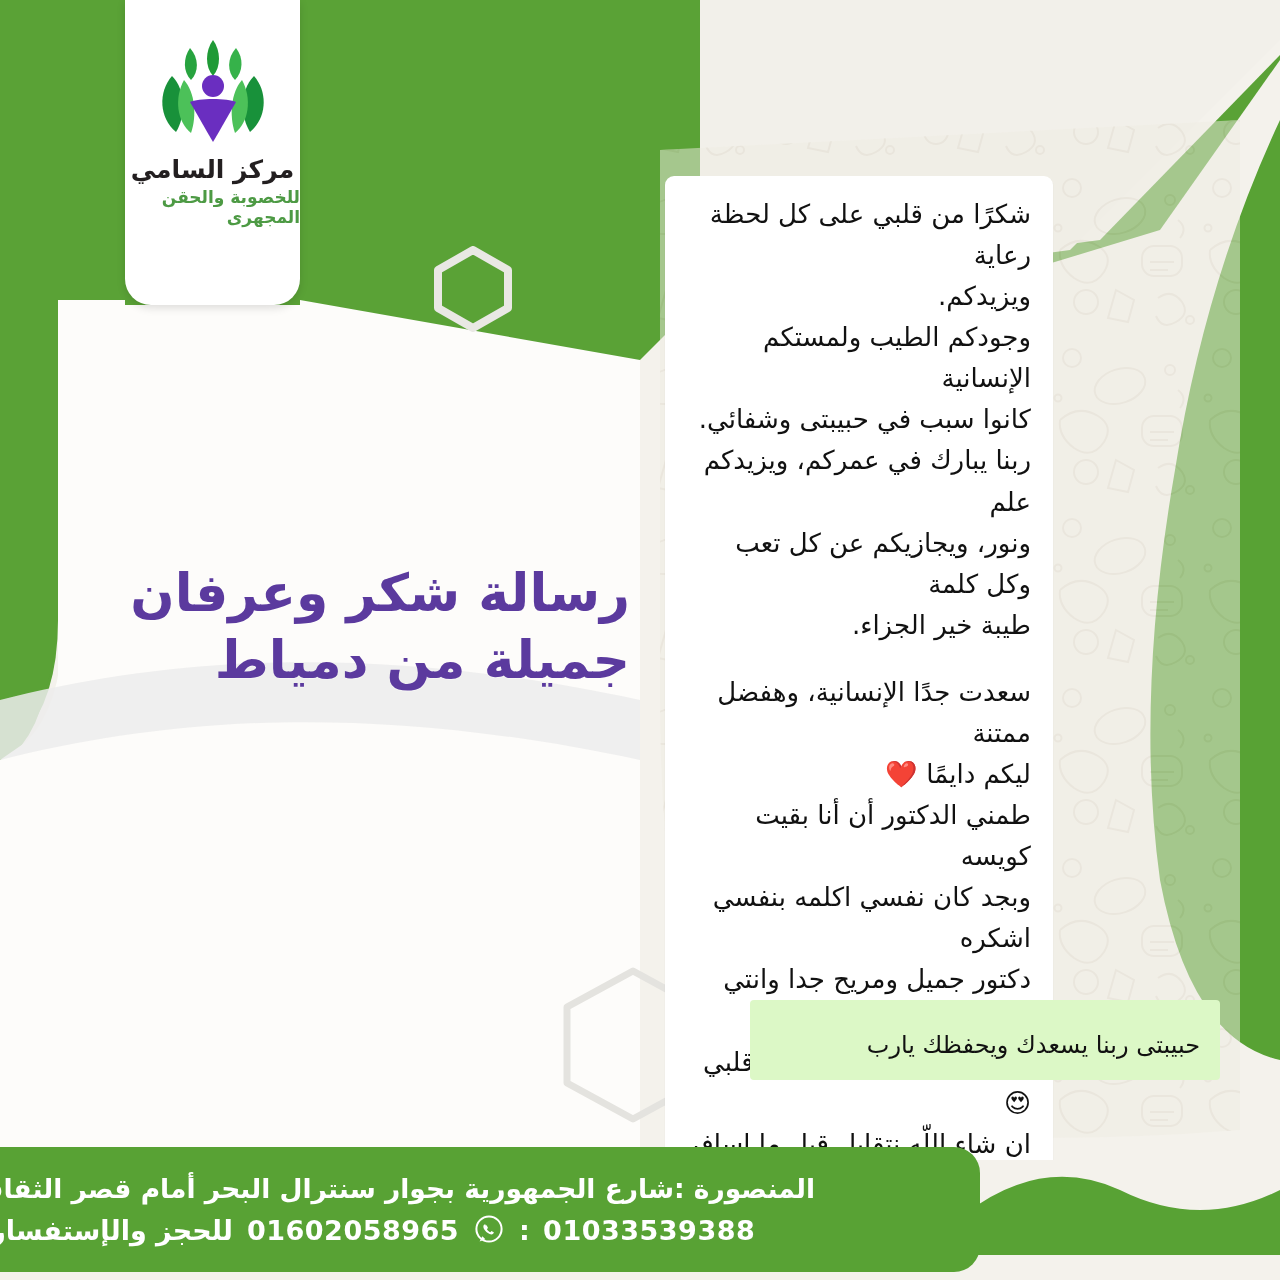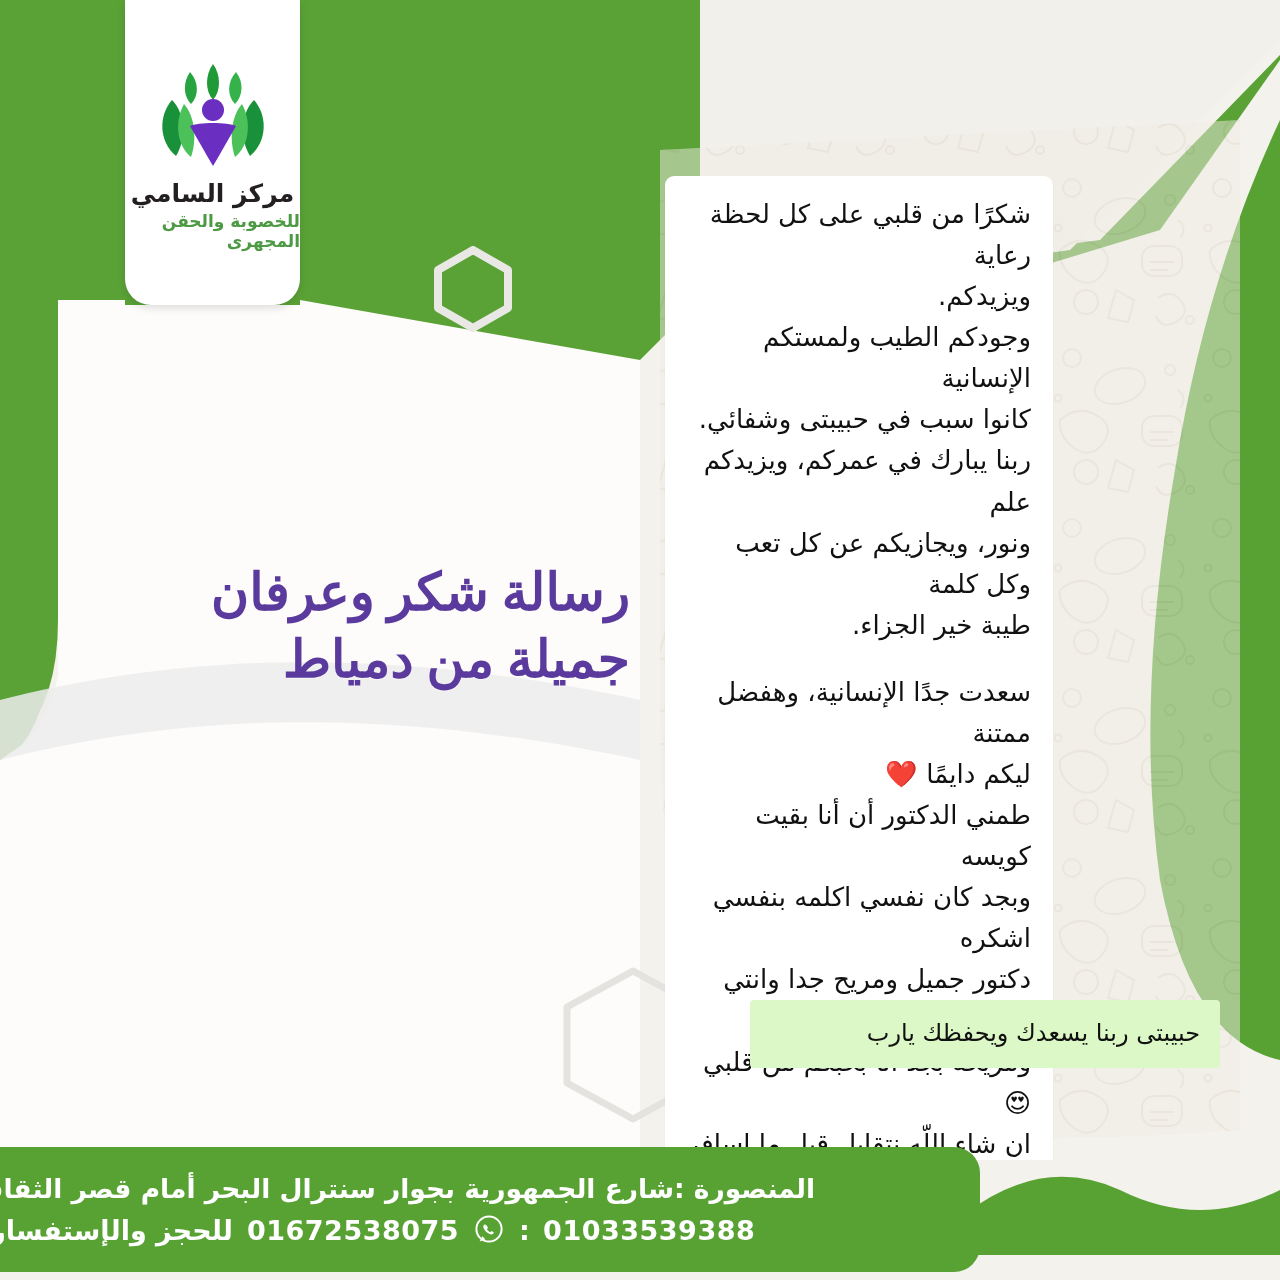--- a/index.html
+++ b/index.html
@@ -20,42 +20,42 @@
 
   
   .hexagon{position:absolute;z-index:2;pointer-events:none;}
 
   
   #logo-card{
     position:absolute;left:125px;top:0;width:175px;height:305px;
     background:#ffffff;border-radius:0 0 26px 26px;
     box-shadow:0 3px 9px rgba(0,0,0,.13);
     z-index:6;display:flex;flex-direction:column;
-    align-items:center;justify-content:flex-start;padding-top:60px;
+    align-items:center;justify-content:flex-start;padding-top:36px;
     box-sizing:border-box;
   }
   #logo-mark{width:126px;height:116px;}
   #logo-title{
     font-size:25px;font-weight:700;color:#231f20;margin-top:5px;
     letter-spacing:-.3px;line-height:1;
   }
   #logo-sub{
     font-size:17px;color:#4d9a44;margin-top:5px;font-weight:600;
     letter-spacing:-.2px;
   }
 
   
   #headline{
     position:absolute;right:650px;top:560px;z-index:7;
     text-align:right;color:#5b3a9e;
     font-weight:800;font-size:52px;line-height:1.28;
     letter-spacing:-1px;white-space:nowrap;
     text-shadow:0 1px 0 rgba(255,255,255,.4);
   }
-  #headline .hl-line{display:block;font-family:Liberation Serif, serif;}
+  #headline .hl-line{display:block;}
 
   
   #chat-panel{
     position:absolute;left:600px;top:0;width:640px;height:1160px;
     z-index:4;overflow:hidden;
   }
   #chat-doodles{position:absolute;inset:0;opacity:.5;}
 
   .bubble{
     position:absolute;
@@ -71,21 +71,21 @@
   }
   #incoming-bubble p{margin:0;}
   #incoming-bubble .gap{height:26px;}
   #msg-time{
     margin-top:6px;text-align:left;direction:ltr;
     font-size:23px;color:#8b9096;letter-spacing:.3px;
   }
   #outgoing-bubble{
     left:150px;top:1000px;width:470px;
     background:#dcf8c6;border-radius:4px;
-    padding:14px 20px 16px 16px;box-sizing:border-box;
+    padding:26px 20px 16px 16px;box-sizing:border-box;
     font-size:24px;line-height:1.6;
   }
   #outgoing-bubble p{margin:0;}
 
   
   #footer{
     position:absolute;left:-30px;bottom:8px;width:1010px;height:125px;
     background:#58a234;border-radius:0 26px 26px 0;
     z-index:8;color:#fff;direction:rtl;
     display:flex;flex-direction:column;justify-content:center;
@@ -234,21 +234,21 @@
 
   <div id="headline">
     <span class="hl-line">رسالة شكر وعرفان</span>
     <span class="hl-line">جميلة من دمياط</span>
   </div>
 
   <div id="footer">
     <div id="footer-address">المنصورة :شارع الجمهورية بجوار سنترال البحر أمام قصر الثقافة</div>
     <div id="footer-contact">
       <span class="label">للحجز والإستفسار :</span>
-      <span class="num">01672538075</span>
+      <span class="num">01602058965</span>
       <svg id="wa-icon" viewBox="0 0 32 32" xmlns="http://www.w3.org/2000/svg">
         <circle cx="16" cy="15" r="12.6" fill="none" stroke="#ffffff" stroke-width="2"></circle>
         <path d="M6.6,27.4 L9.4,22.2 L12.4,25.2 Z" fill="#ffffff"></path>
         <path d="M12.4,10.2 c-.7,0-1.2.3-1.6.9 c-.6,1-.6,2.5.2,3.9 c1.3,2.3 3.2,4 5.6,5 c1.4.6 2.7.5 3.5-.2 c.5-.4.8-1 .7-1.6 l-2.4-1.1 c-.4.4-.8.9-1.1 1.1 c-1.3-.5-2.6-1.6-3.4-3 c.3-.3.8-.7 1.1-1.1 l-1.2-2.5 c-.4-.3-.9-.4-1.4-.4 z" fill="#ffffff"></path>
       </svg>
       <span class="label">:</span>
       <span class="num">01033539388</span>
     </div>
   </div>
 

